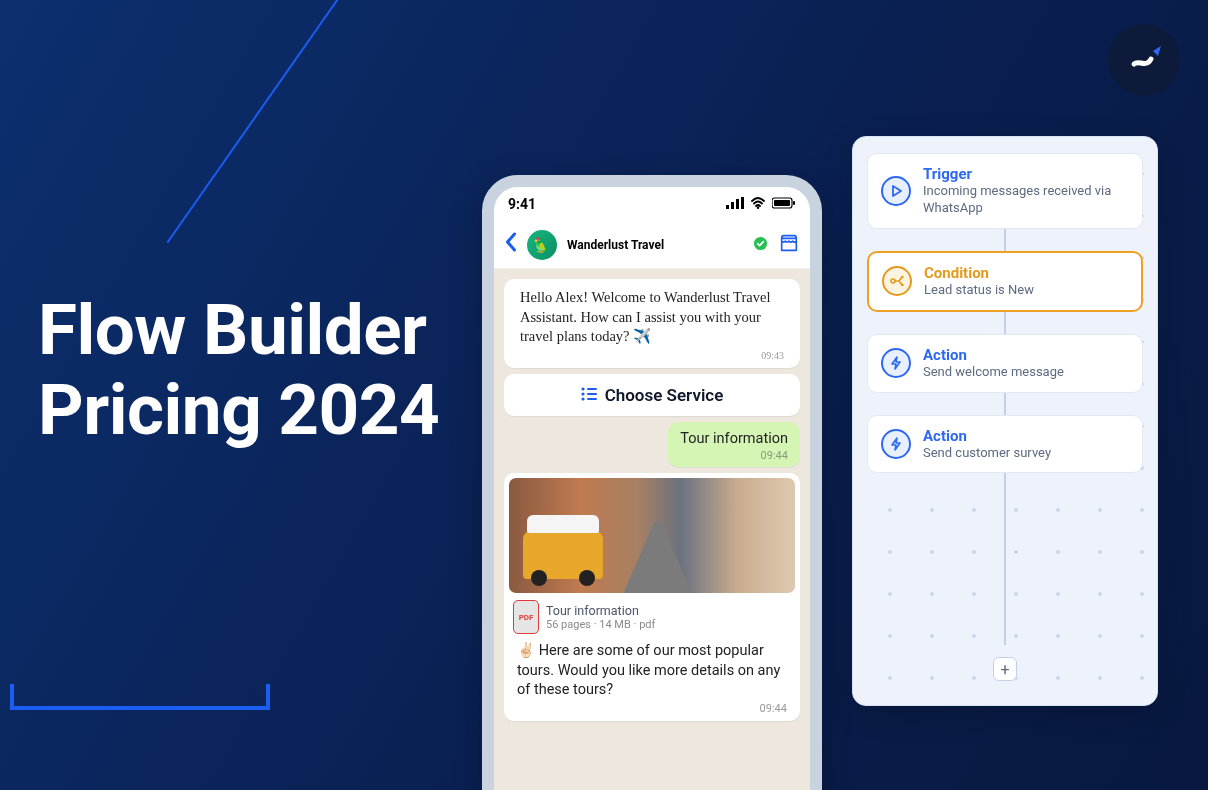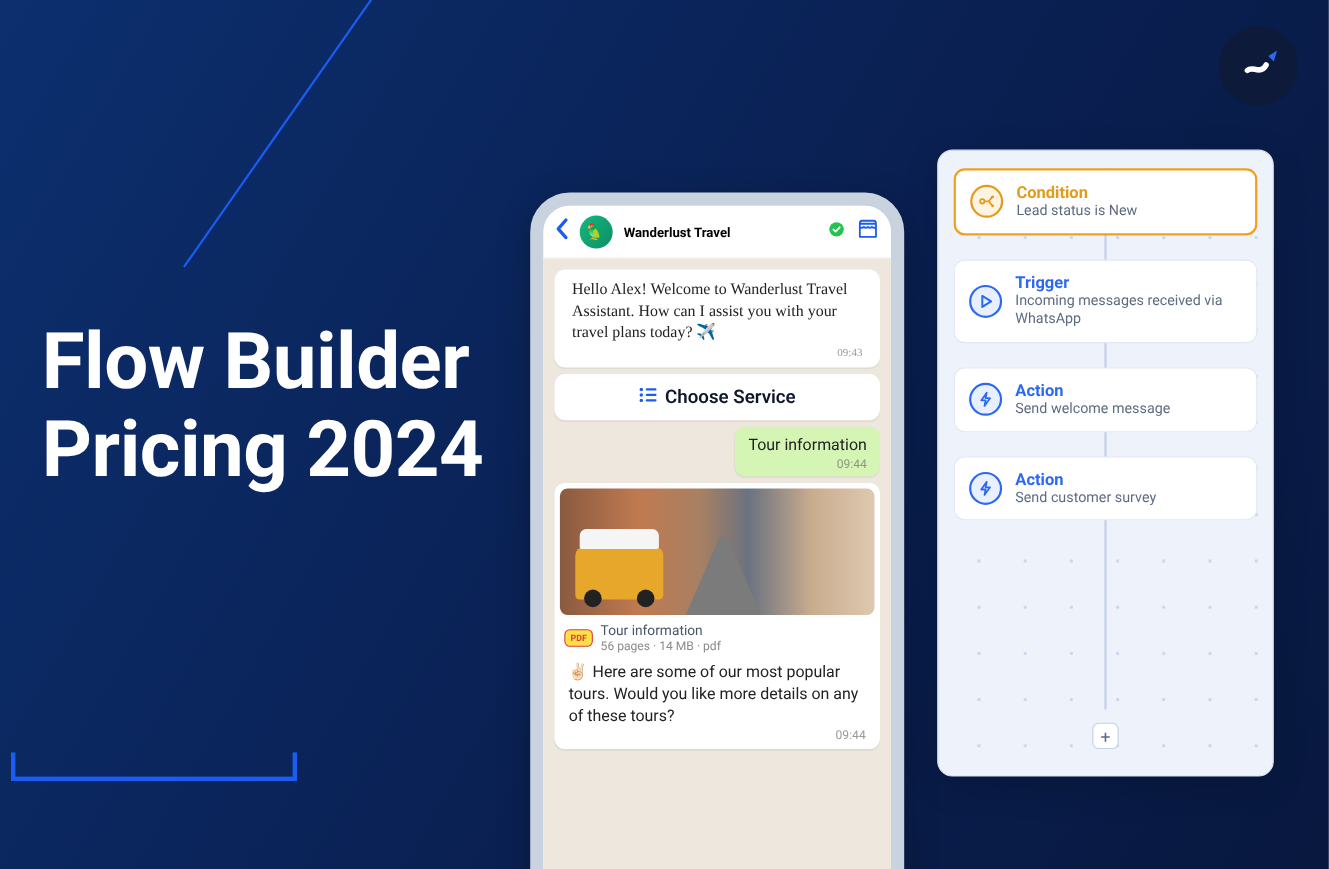--- a/index.html
+++ b/index.html
@@ -191,22 +191,22 @@
   .media-img .van .wheel1, .media-img .van .wheel2 {
     position:absolute; bottom:-7px; width:16px; height:16px; background:#222; border-radius:50%;
   }
   .media-img .van .wheel1 { left:8px; }
   .media-img .van .wheel2 { right:8px; }
   .file-row {
     display:flex; align-items:center; gap:7px;
     padding:7px 4px 4px;
   }
   .pdf-badge {
-    width:26px; height:16px; border-radius:5px;
-    background:#fde047; border:1.5px solid #e23a3a;
+    width:26px; height:34px; border-radius:5px;
+    background:#e5e5e5; border:1.5px solid #e23a3a;
     display:flex; align-items:center; justify-content:center;
     color:#e23a3a; font-size:8px; font-weight:700;
   }
   .file-info { font-size:12.5px; color:#4a5568; line-height:1.2;}
   .file-info .sub { font-size:11px; color:#8a8a8a; }
   .media-text {
     font-size:14.5px; color:#222; padding:3px 8px 0; line-height:1.35;
   }
   .media-bubble .time { display:block; text-align:right; font-size:11px; color:#9a9a9a; padding:2px 8px 0;}
 
@@ -299,20 +299,46 @@
     <path d="M31 13 L39 8 L36 18 Z" fill="#2d68f2"></path>
   </svg>
 </div>
 
 <h1 class="headline">
   <span>Flow Builder</span><br>
   <span>Pricing 2024</span>
 </h1>
 
 <div class="phone">
+  <div class="status-bar">
+    <span>9:41</span>
+    <span class="status-icons">
+      <span>
+        <svg width="18" height="12" viewBox="0 0 18 12">
+            <rect x="0" y="8" width="3" height="4" fill="#000"></rect>
+            <rect x="5" y="5" width="3" height="7" fill="#000"></rect>
+            <rect x="10" y="2" width="3" height="10" fill="#000"></rect>
+            <rect x="15" y="0" width="3" height="12" fill="#000"></rect>
+          </svg>
+      </span>
+      <span>
+        <svg width="16" height="12" viewBox="0 0 16 12">
+            <path d="M8 11 L8 11 M2 4 Q8 -2 14 4 M4 6.5 Q8 2.5 12 6.5 M6 9 Q8 7 10 9" stroke="#000" stroke-width="1.8" fill="none" stroke-linecap="round"></path>
+            <circle cx="8" cy="10.5" r="1.2" fill="#000"></circle>
+          </svg>
+      </span>
+      <span>
+        <svg width="24" height="12" viewBox="0 0 24 12">
+            <rect x="0" y="1" width="20" height="10" rx="2.5" fill="none" stroke="#000" stroke-width="1.2"></rect>
+            <rect x="2" y="3" width="16" height="6" rx="1" fill="#000"></rect>
+            <rect x="21" y="4" width="2" height="4" rx="1" fill="#000"></rect>
+          </svg>
+      </span>
+    </span>
+  </div>
   <div class="chat-header">
     <span style="color:#1a5df0;font-size:22px;font-weight:600;">
       <svg width="13" height="20" viewBox="0 0 12 20">
           <path d="M10 2 L3 10 L10 18" stroke="#1a5df0" stroke-width="3" fill="none" stroke-linecap="round" stroke-linejoin="round"></path>
         </svg>
     </span>
     <span class="avatar">🦜</span>
     <span class="chat-title">
       <span>Wanderlust Travel</span>
       <span class="verified">
@@ -367,48 +393,48 @@
       </div>
       <div class="media-text">✌🏻 Here are some of our most popular tours. Would you like more details on any of these tours?</div>
       <span class="time">09:44</span>
     </div>
   </div>
 </div>
 
 <div class="flow-panel">
   <div class="flow-dots"></div>
   <div class="steps">
+    <div class="step">
+      <span class="step-icon blue">
+        <svg width="14" height="14" viewBox="0 0 14 14">
+            <path d="M4 2 L12 7 L4 12 Z" fill="none" stroke="#2d68f2" stroke-width="1.8" stroke-linejoin="round"></path>
+          </svg>
+      </span>
+      <div class="step-body">
+        <span class="step-title">Trigger</span>
+        <span class="step-sub">Incoming messages received via WhatsApp</span>
+      </div>
+    </div>
     <div class="step cond">
       <span class="step-icon orange">
         <svg width="14" height="14" viewBox="0 0 14 14">
             <circle cx="3" cy="7" r="2" fill="none" stroke="#e49a1a" stroke-width="1.6"></circle>
             <path d="M5 7 L9 7 M9 7 L12 3 M9 7 L12 11" stroke="#e49a1a" stroke-width="1.6" fill="none" stroke-linecap="round"></path>
             <circle cx="12.5" cy="3" r="1.2" fill="#e49a1a"></circle>
             <circle cx="12.5" cy="11" r="1.2" fill="#e49a1a"></circle>
           </svg>
       </span>
       <div class="step-body">
         <span class="step-title orange">Condition</span>
         <span class="step-sub">Lead status is New</span>
       </div>
     </div>
     <div class="step">
       <span class="step-icon blue">
         <svg width="14" height="14" viewBox="0 0 14 14">
-            <path d="M4 2 L12 7 L4 12 Z" fill="none" stroke="#2d68f2" stroke-width="1.8" stroke-linejoin="round"></path>
-          </svg>
-      </span>
-      <div class="step-body">
-        <span class="step-title">Trigger</span>
-        <span class="step-sub">Incoming messages received via WhatsApp</span>
-      </div>
-    </div>
-    <div class="step">
-      <span class="step-icon blue">
-        <svg width="14" height="14" viewBox="0 0 14 14">
             <path d="M8 1 L3 8 L7 8 L6 13 L11 6 L7 6 Z" fill="none" stroke="#2d68f2" stroke-width="1.6" stroke-linejoin="round"></path>
           </svg>
       </span>
       <div class="step-body">
         <span class="step-title">Action</span>
         <span class="step-sub">Send welcome message</span>
       </div>
     </div>
     <div class="step">
       <span class="step-icon blue">

